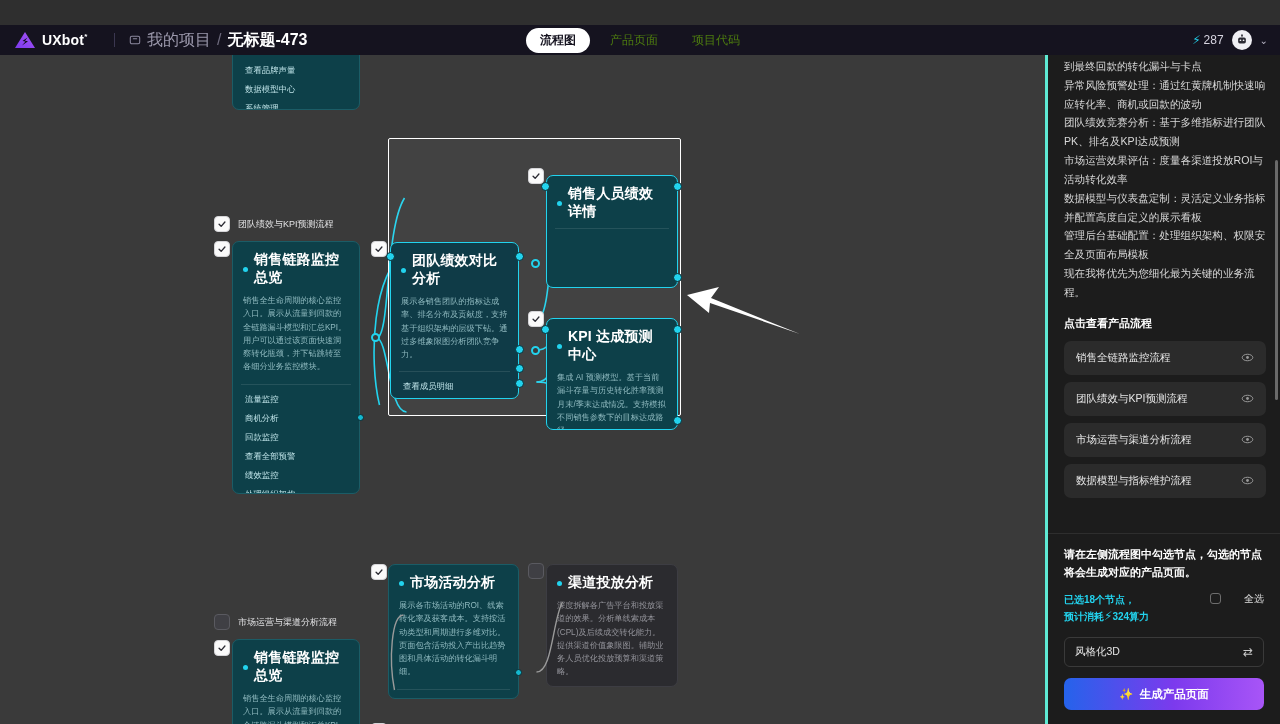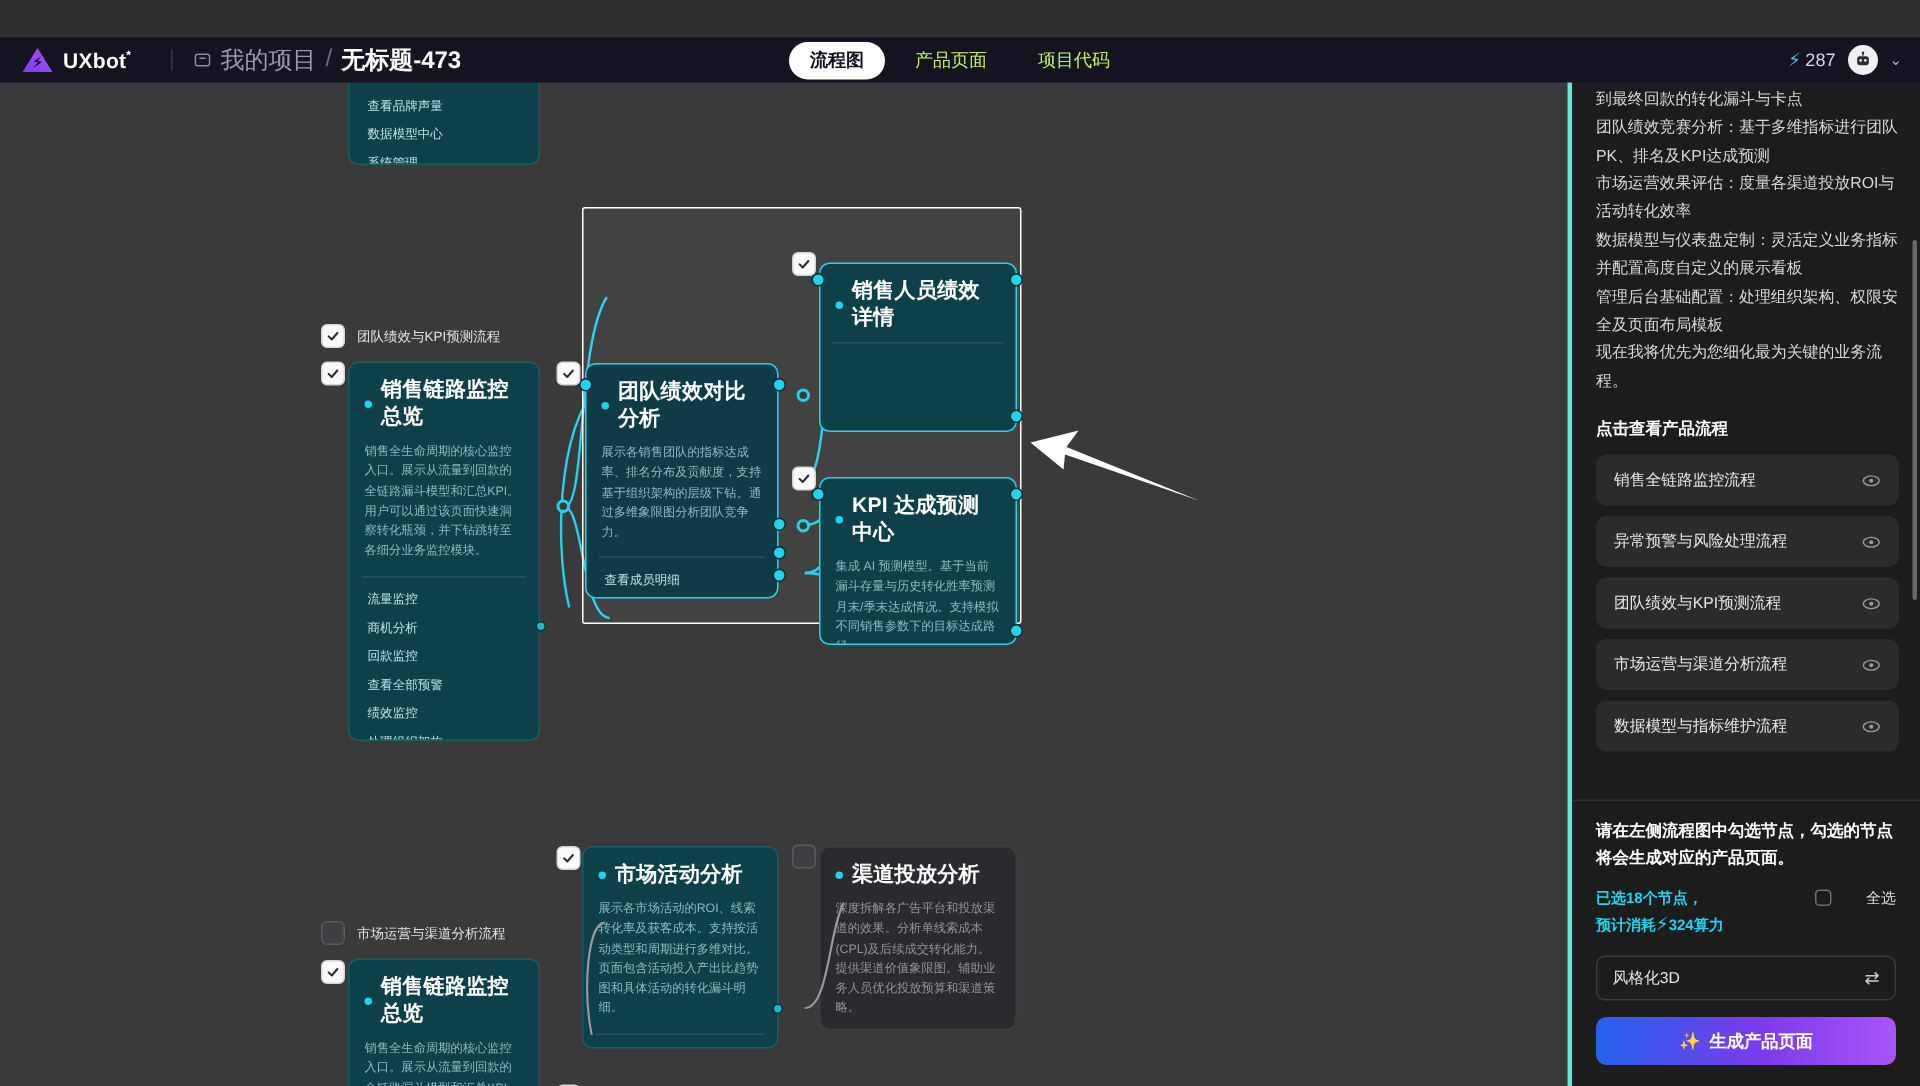--- a/index.html
+++ b/index.html
@@ -34,21 +34,21 @@
   #breadcrumb .bc-icon { color: #8d8aa0; display:flex; align-items:center; }
   #breadcrumb .bc-proj { color: #9b98ab; }
   #breadcrumb .bc-sep { color: #6d6a7d; }
   #breadcrumb .bc-title { color: #ffffff; font-weight: 600; }
 
   #tabs {
     position: absolute; left: 50%; transform: translateX(-50%);
     display: flex; align-items: center; gap: 6px;
   }
   .tab {
-    font-size: 12px; color: #bef264; padding: 4px 14px; border-radius: 13px;
+    font-size: 12px; color: #4d7c0f; padding: 4px 14px; border-radius: 13px;
     cursor: pointer; white-space: nowrap;
   }
   .tab.active { background: #ffffff; color: #15131f; font-weight: 700; }
 
   #topright {
     position: absolute; right: 12px; display: flex; align-items: center; gap: 8px;
   }
   .credits { display: flex; align-items: center; gap: 3px; font-size: 12px; color: #d7d5e0; }
   .bolt { color: #22d3ee; font-size: 12px; }
   .avatar {
@@ -454,47 +454,39 @@
         <path d="M2 10 L34 2 L26 13 L115 49 L25 18 L24 28 Z" fill="#ffffff"></path>
       </svg>
     </div>
 
   </div>
 </div>
 
 <div id="panel">
   <div id="panel-scroll">
     <div class="pl-line">销售链路全流程监控：实时追踪从流量获客到最终回款的转化漏斗与卡点</div>
+    <div class="pl-line">异常风险预警处理：通过红黄牌机制快速响应转化率、商机或回款的波动</div>
     <div class="pl-line">团队绩效竞赛分析：基于多维指标进行团队PK、排名及KPI达成预测</div>
     <div class="pl-line">市场运营效果评估：度量各渠道投放ROI与活动转化效率</div>
     <div class="pl-line">数据模型与仪表盘定制：灵活定义业务指标并配置高度自定义的展示看板</div>
     <div class="pl-line">管理后台基础配置：处理组织架构、权限安全及页面布局模板</div>
     <div class="pl-line">现在我将优先为您细化最为关键的业务流程。</div>
 
     <div class="pl-heading">点击查看产品流程</div>
 
     <div class="flow-item">
       <span class="fl-label">销售全链路监控流程</span>
       <span class="eye">
         <svg width="13" height="13" viewBox="0 0 16 16">
             <ellipse cx="8" cy="8" rx="6.5" ry="4" fill="none" stroke="#9a9a9a" stroke-width="1.2"></ellipse>
             <circle cx="8" cy="8" r="1.7" fill="#9a9a9a"></circle>
           </svg>
       </span>
     </div>
     <div class="flow-item">
-      <span class="fl-label">异常预警与风险处理流程</span>
-      <span class="eye">
-        <svg width="13" height="13" viewBox="0 0 16 16">
-            <ellipse cx="8" cy="8" rx="6.5" ry="4" fill="none" stroke="#9a9a9a" stroke-width="1.2"></ellipse>
-            <circle cx="8" cy="8" r="1.7" fill="#9a9a9a"></circle>
-          </svg>
-      </span>
-    </div>
-    <div class="flow-item">
       <span class="fl-label">团队绩效与KPI预测流程</span>
       <span class="eye">
         <svg width="13" height="13" viewBox="0 0 16 16">
             <ellipse cx="8" cy="8" rx="6.5" ry="4" fill="none" stroke="#9a9a9a" stroke-width="1.2"></ellipse>
             <circle cx="8" cy="8" r="1.7" fill="#9a9a9a"></circle>
           </svg>
       </span>
     </div>
     <div class="flow-item">
       <span class="fl-label">市场运营与渠道分析流程</span>

